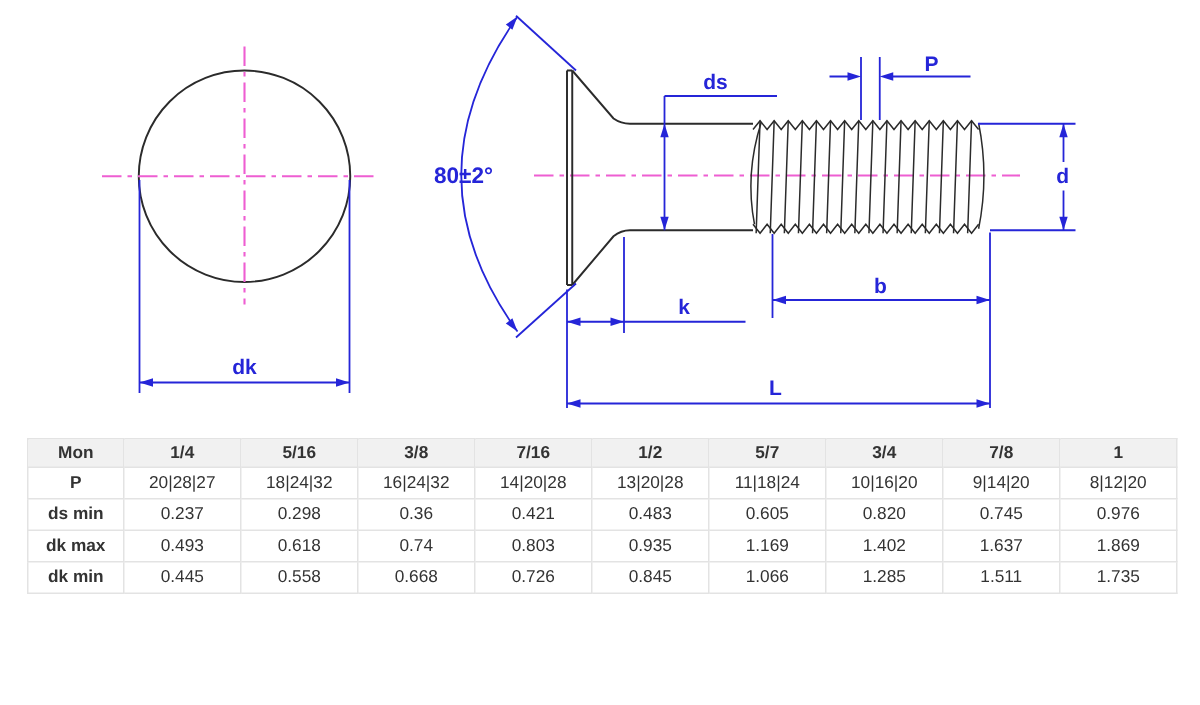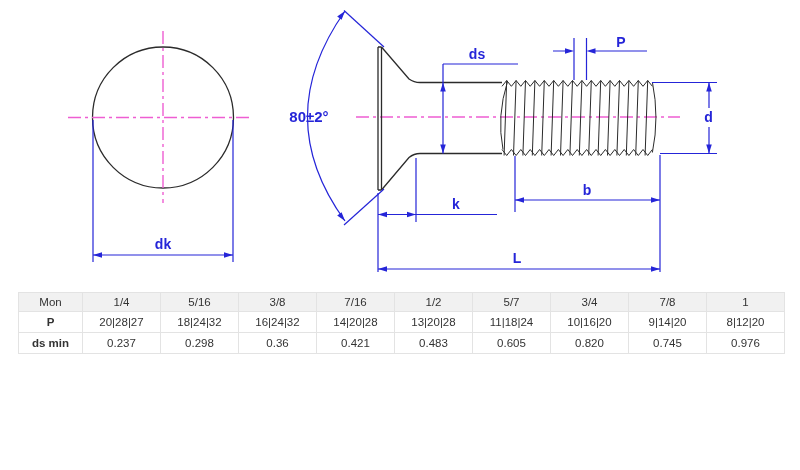--- a/index.html
+++ b/index.html
@@ -21,21 +21,21 @@
 
   .spec-table{
     position:absolute;left:18px;top:292px;width:767px;
     border-collapse:collapse;table-layout:fixed;
     font-size:11.5px;color:#333;
   }
   .spec-table th,.spec-table td{
     border:1px solid #e3e3e3;text-align:center;vertical-align:middle;
     padding:0;height:20px;overflow:hidden;white-space:nowrap;
   }
-  .spec-table thead th{background:#f1f1f1;font-weight:normal;height:18px;}
+  .spec-table thead th{background:#f1f1f1;font-weight:bold;height:18px;}
   .spec-table tbody th{background:#fff;font-weight:bold;}
   .spec-table tbody td{background:#fff;font-weight:normal;}
 </style>
 </head>
 <body>
 
 <div class="page">
 
   <svg class="drawing" viewBox="0 0 800 292" xmlns="http://www.w3.org/2000/svg">
 
@@ -162,16 +162,40 @@
           <td>0.237</td>
           <td>0.298</td>
           <td>0.36</td>
           <td>0.421</td>
           <td>0.483</td>
           <td>0.605</td>
           <td>0.820</td>
           <td>0.745</td>
           <td>0.976</td>
         </tr>
+        <tr>
+          <th>dk max</th>
+          <td>0.493</td>
+          <td>0.618</td>
+          <td>0.74</td>
+          <td>0.803</td>
+          <td>0.935</td>
+          <td>1.169</td>
+          <td>1.402</td>
+          <td>1.637</td>
+          <td>1.869</td>
+        </tr>
+        <tr>
+          <th>dk min</th>
+          <td>0.445</td>
+          <td>0.558</td>
+          <td>0.668</td>
+          <td>0.726</td>
+          <td>0.845</td>
+          <td>1.066</td>
+          <td>1.285</td>
+          <td>1.511</td>
+          <td>1.735</td>
+        </tr>
       </tbody>
   </table>
 
 </div>
 
 </body></html>

